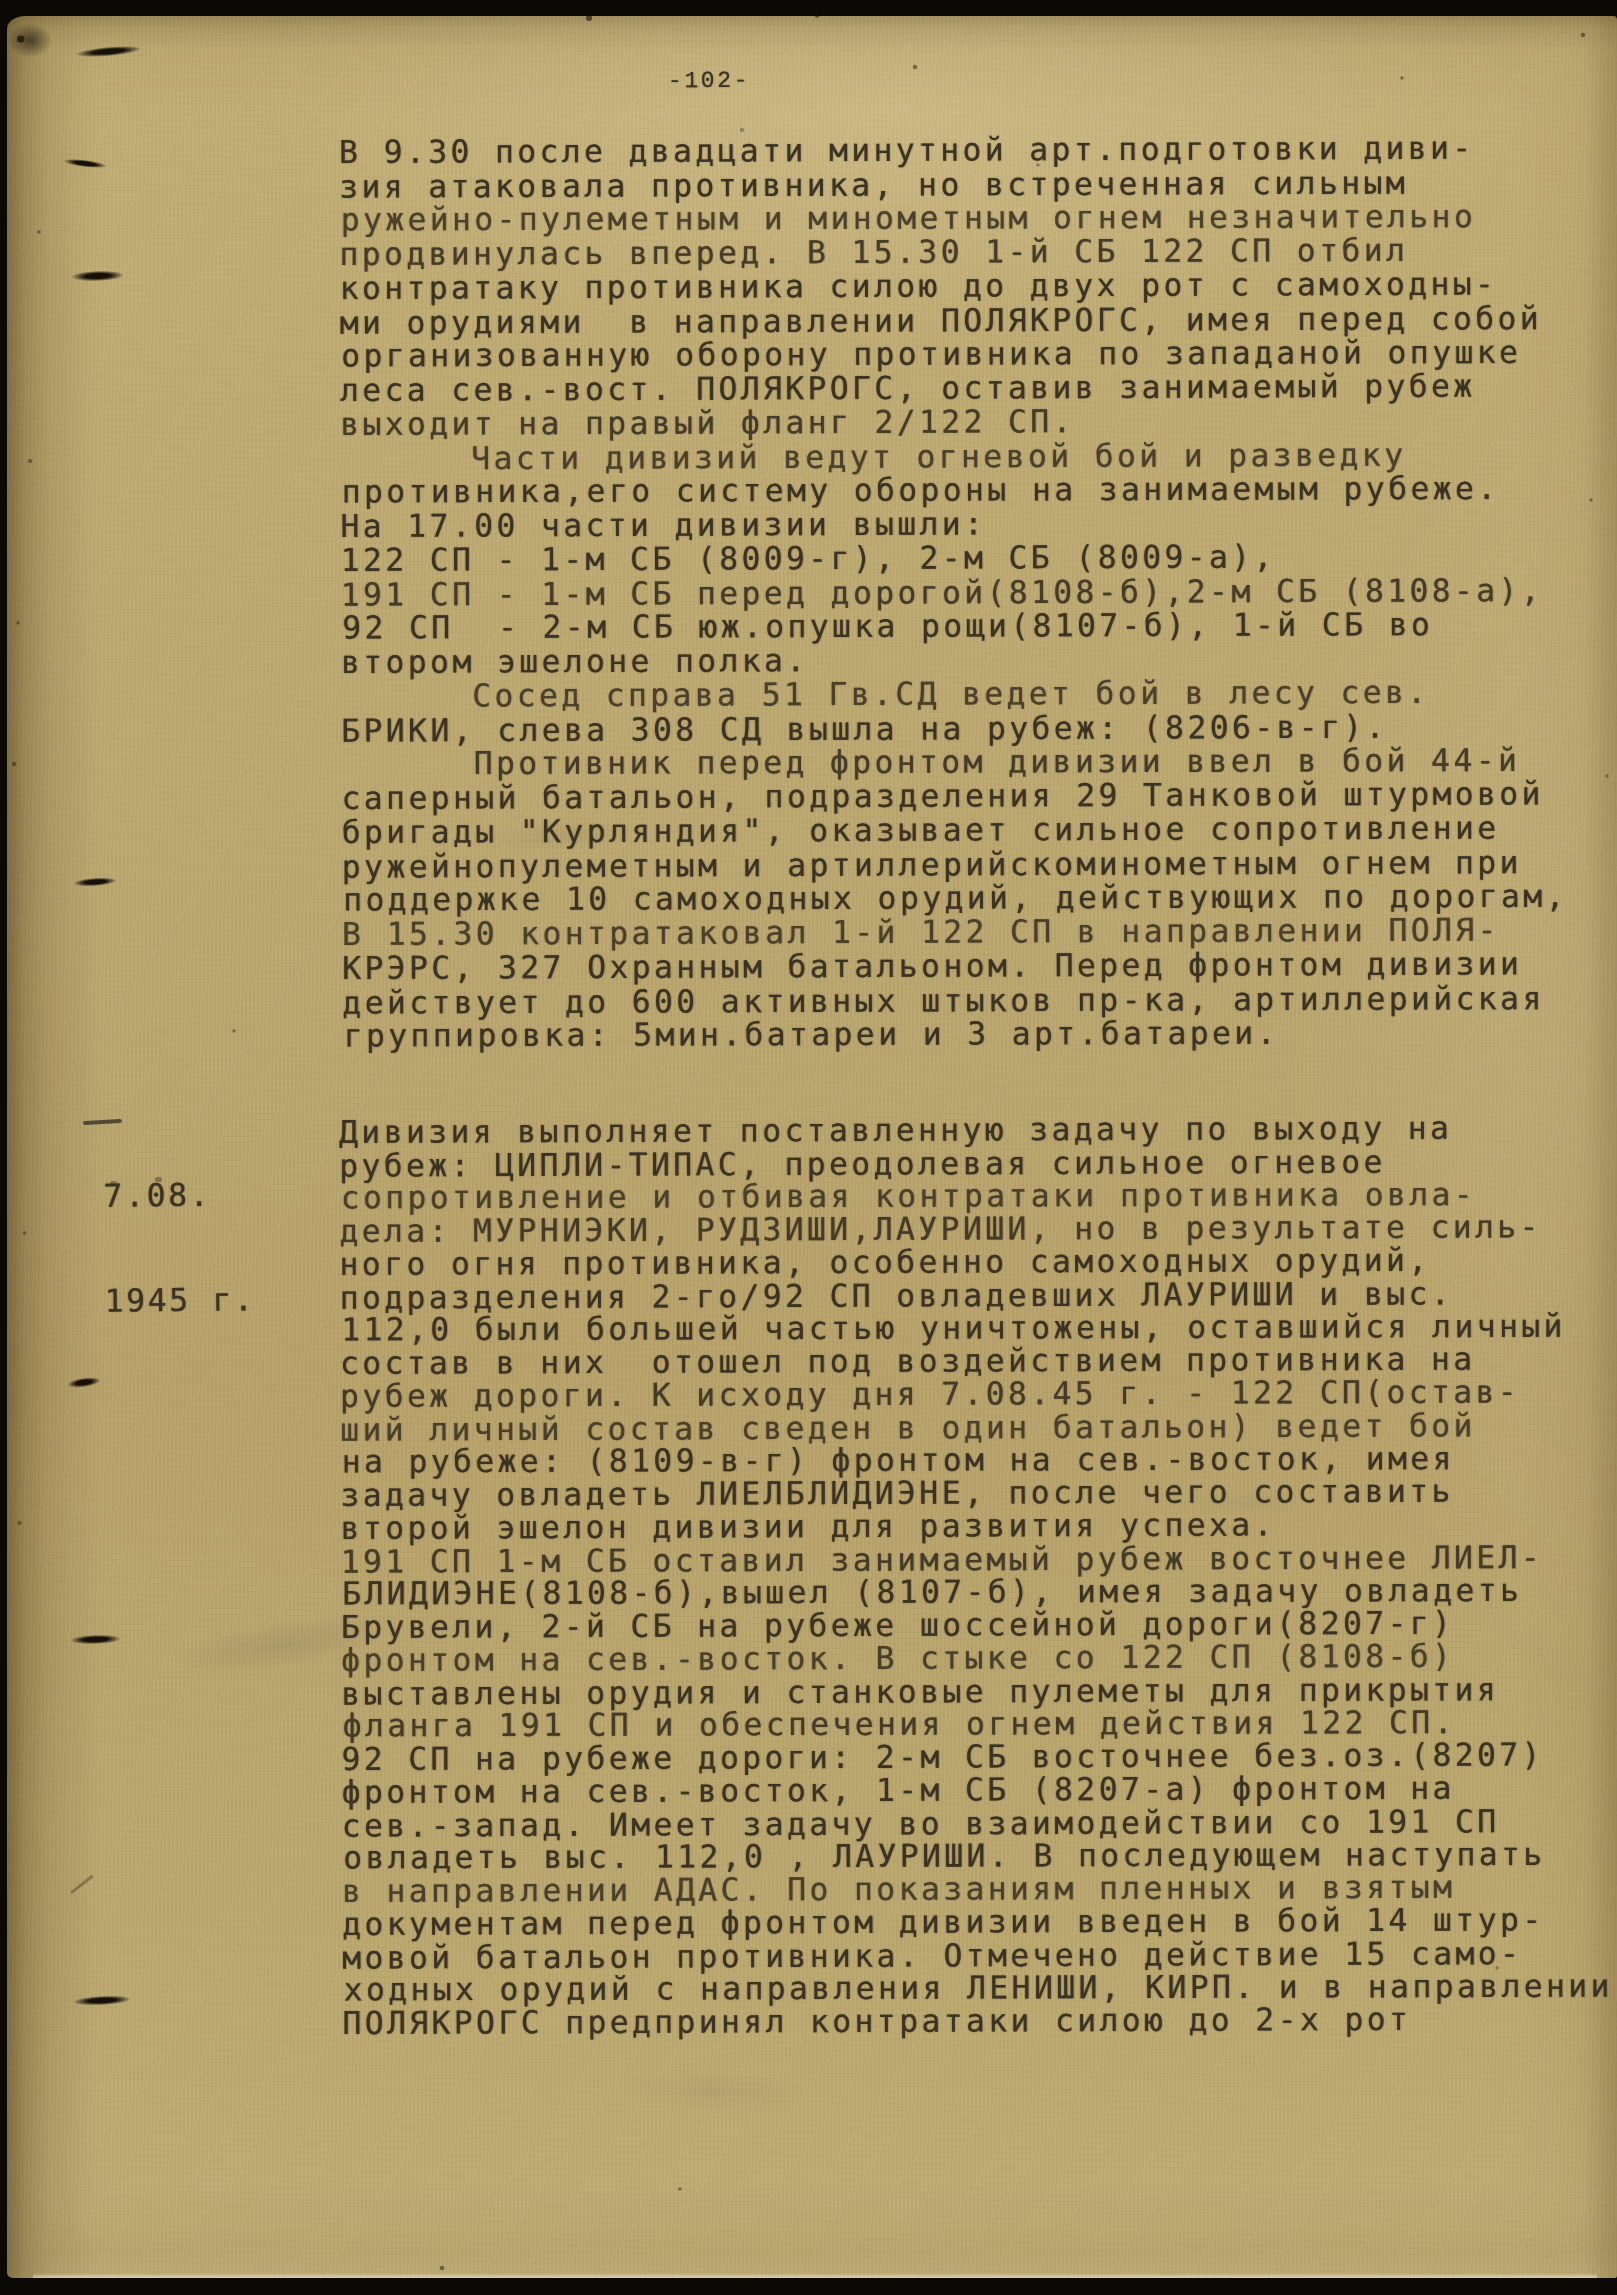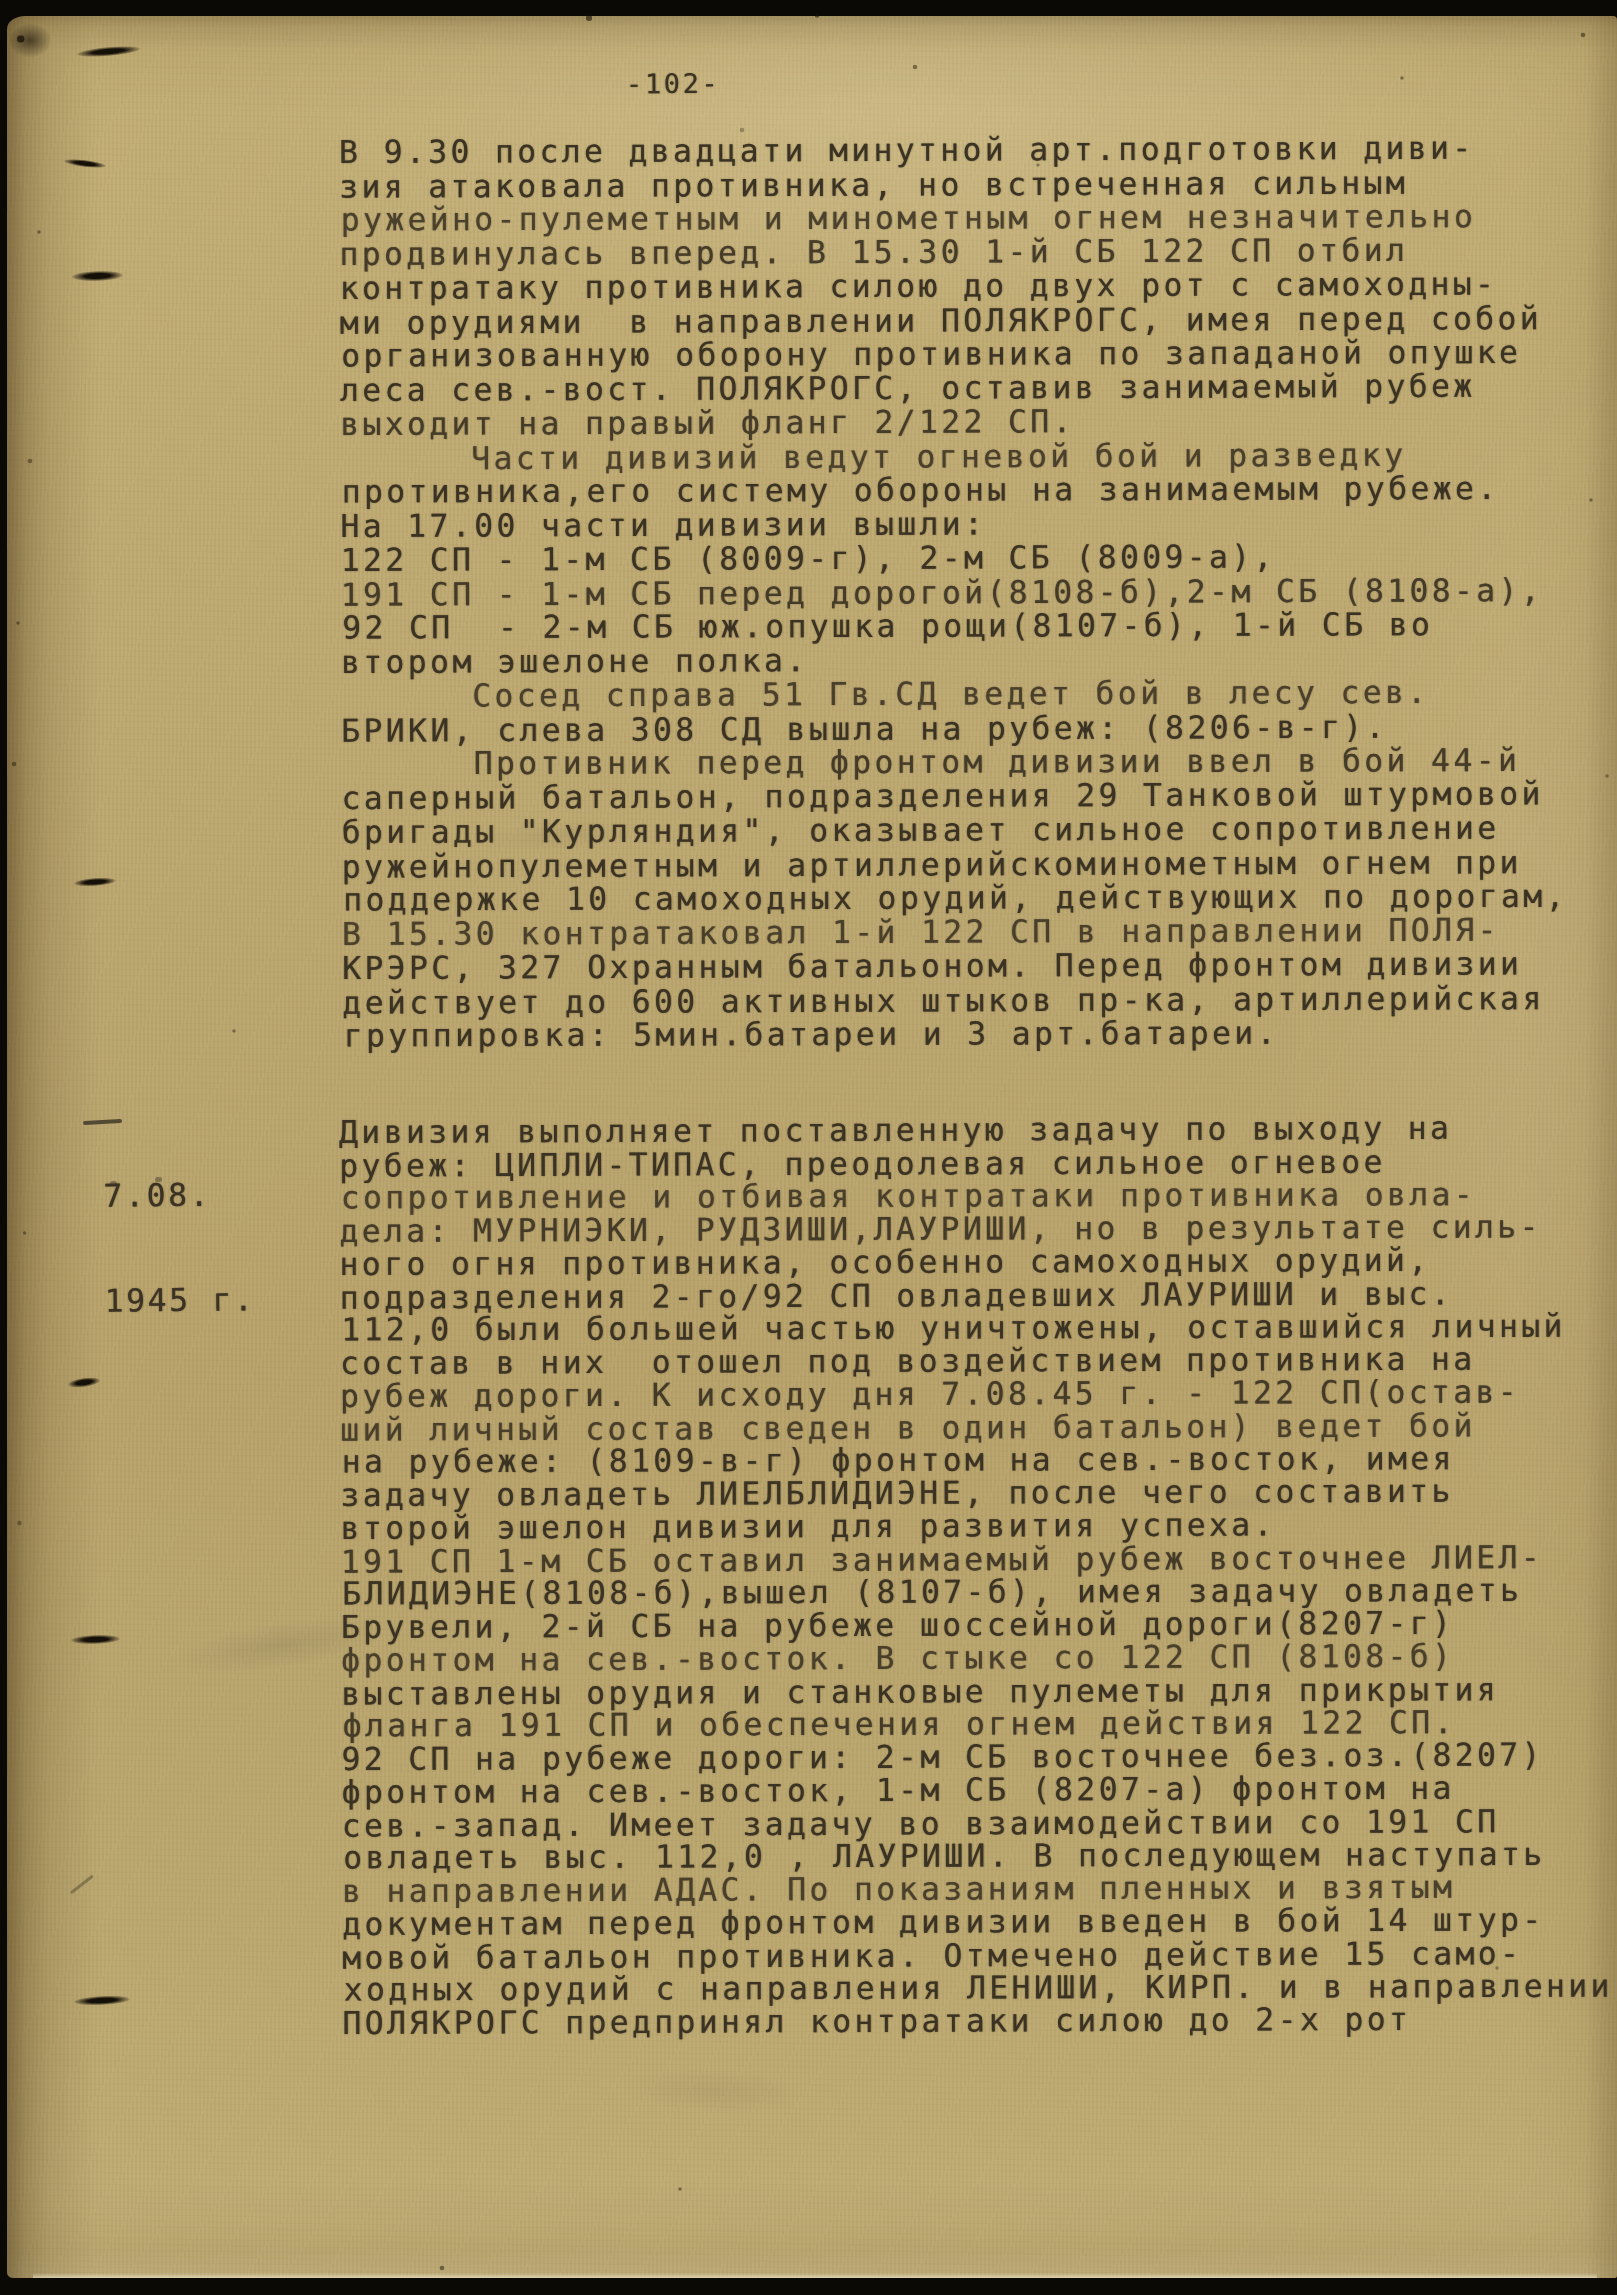--- a/index.html
+++ b/index.html
@@ -25,23 +25,24 @@
   }
   .paper::after{
     content:"";position:absolute;left:26px;right:19.7px;bottom:0;height:4.6px;
     background:linear-gradient(180deg, rgba(250,244,220,0), rgba(250,244,220,.55));
   }
   .ink{
     color:#3a3222;
     text-shadow: 0 0 1.3px rgba(58,50,34,.60), 1px 0.3px 0 rgba(58,50,34,.12), -0.7px 0 0 rgba(58,50,34,.10);
   }
   .page-number{
-    position:absolute;left:626px;top:68px;
-    font-size:27px;letter-spacing:2.6px;white-space:pre;
+    position:absolute;left:668px;top:68px;
+    font-size:23px;letter-spacing:2.6px;white-space:pre;
     transform:rotate(-.4deg);
+    font-family:Liberation Mono, monospace;
   }
   .margin-date{
     position:absolute;left:104px;top:1108px;
     font-size:31.5px;line-height:35px;letter-spacing:2.6px;white-space:pre;
     transform:rotate(-.6deg);
   }
   .body-block{
     position:absolute;left:339px;
     font-size:31.5px;letter-spacing:3.3px;white-space:pre;
     transform:rotate(-.22deg);transform-origin:left top;

